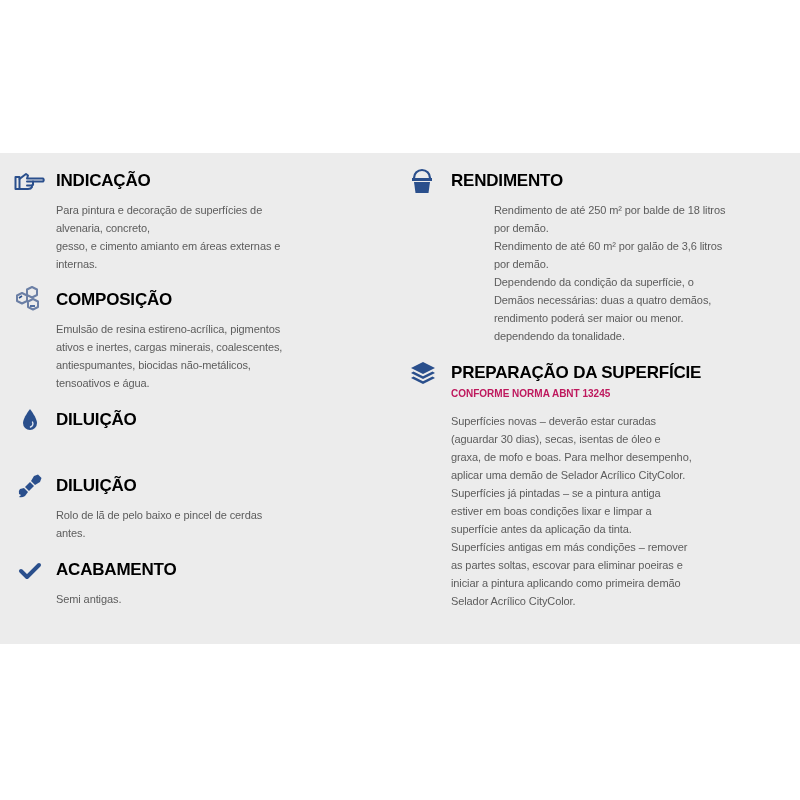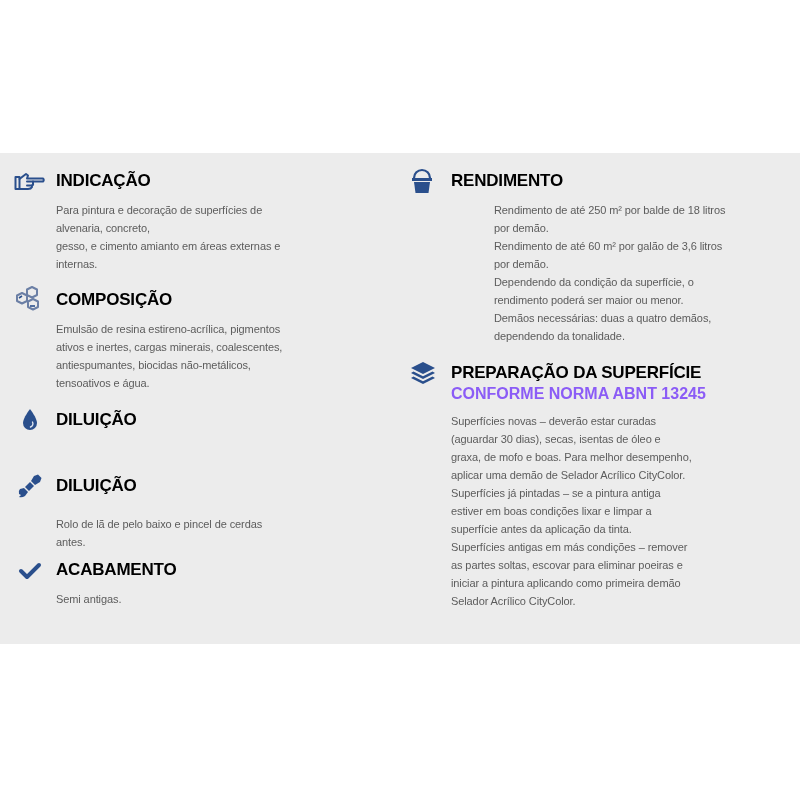--- a/index.html
+++ b/index.html
@@ -45,23 +45,23 @@
       font-size: 17px;
       font-weight: bold;
       color: #000000;
       white-space: nowrap;
       letter-spacing: -0.2px;
       line-height: 22px;
     }
     .subheading {
       position: absolute;
       left: 42px;
-      font-size: 16px;
+      font-size: 10px;
       font-weight: bold;
-      color: #8b5cf6;
+      color: #be185d;
       white-space: nowrap;
       line-height: 16px;
     }
     .body {
       position: absolute;
       left: 42px;
       font-size: 11px;
       color: #5c5c5c;
       line-height: 18px;
       letter-spacing: -0.1px;
@@ -133,21 +133,21 @@
   <span class="icon" style="top:-1px;">
     <svg width="26" height="26" viewBox="0 0 26 26">
       <g fill="#2a4f8c">
         <path d="M17 3 L21 1.5 L24.5 5 L23 9 L18 12 L14 8 Z"></path>
         <path d="M13 9 L17 13 L12 18 L8 14 Z"></path>
         <path d="M7 15 L11 19 L8 23 Q5 25 2 24 L4 22 L2 21 Q1 18 3 16 Z"></path>
       </g>
     </svg>
   </span>
   <span class="heading">DILUIÇÃO</span>
-  <div class="body" style="top:31px;margin-top:9px;">
+  <div class="body" style="top:31px;">
     <span class="line">Rolo de lã de pelo baixo e pincel de cerdas</span>
     <span class="line">antes.</span>
   </div>
 </div>
 
 <div class="section" style="left:14px; top:559px; width:380px; height:60px;">
   <span class="icon" style="top:0;">
     <svg width="24" height="20" viewBox="0 0 24 20">
       <path d="M3 10 L9 16 L21 4" fill="none" stroke="#2a4f8c" stroke-width="4" stroke-linecap="round" stroke-linejoin="round"></path>
     </svg>
@@ -166,22 +166,22 @@
       <path d="M4 15 L20 15 L18.5 26 L5.5 26 Z" fill="#2a4f8c"></path>
     </svg>
   </span>
   <span class="heading" style="left:41px;">RENDIMENTO</span>
   <div class="body" style="top:31px; left:41px;margin-left:43px;">
     <span class="line">Rendimento de até 250 m² por balde de 18 litros</span>
     <span class="line">por demão.</span>
     <span class="line">Rendimento de até 60 m² por galão de 3,6 litros</span>
     <span class="line">por demão.</span>
     <span class="line">Dependendo da condição da superfície, o</span>
+    <span class="line">Demãos necessárias: duas a quatro demãos,</span>
     <span class="line">rendimento poderá ser maior ou menor.</span>
-    <span class="line">Demãos necessárias: duas a quatro demãos,</span>
     <span class="line">dependendo da tonalidade.</span>
   </div>
 </div>
 
 <div class="section" style="left:410px; top:362px; width:385px; height:260px;">
   <span class="icon" style="top:-1px; width:26px;">
     <svg width="26" height="24" viewBox="0 0 26 24">
       <g fill="#2a4f8c">
         <path d="M13 1 L25 7 L13 13 L1 7 Z"></path>
         <path d="M3.5 10.5 L13 15.3 L22.5 10.5 L25 12 L13 18 L1 12 Z"></path>

